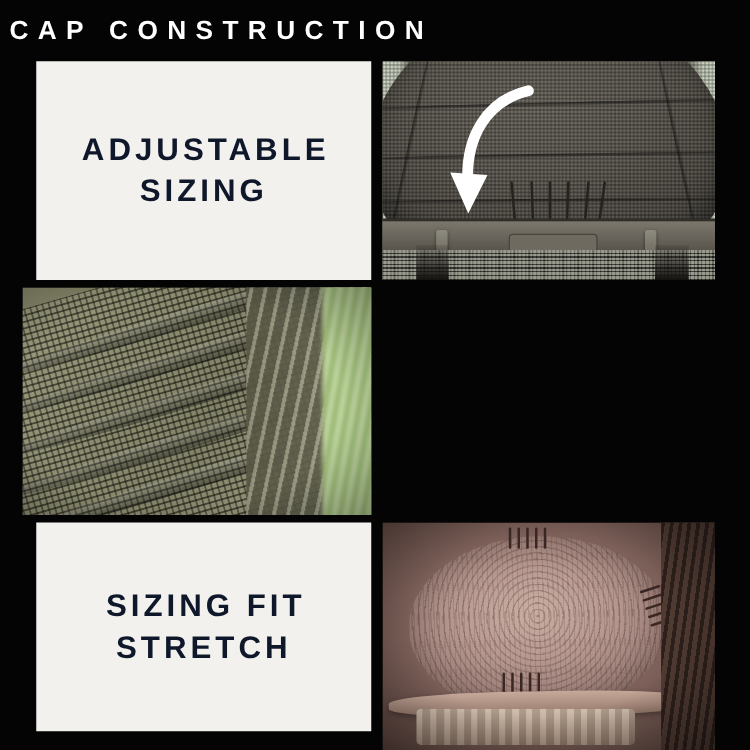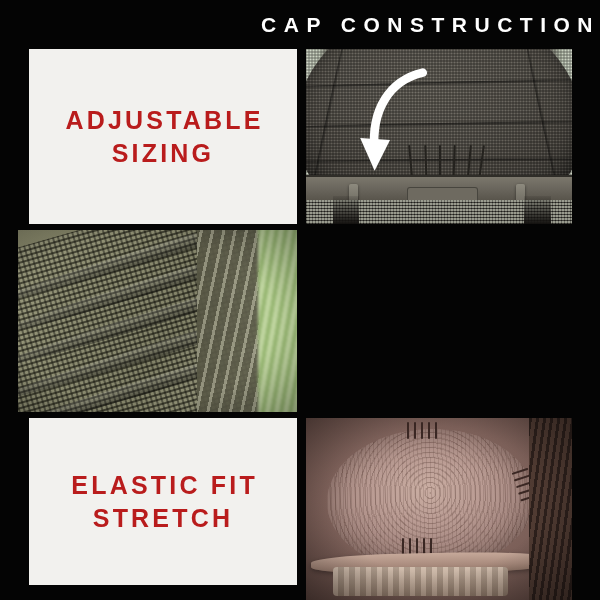--- a/index.html
+++ b/index.html
@@ -22,21 +22,21 @@
 
   
   .title-bar {
     position: absolute;
     left: 0;
     top: 0;
     width: 600px;
     height: 49px;
     display: flex;
     align-items: center;
-    justify-content: flex-end;
+    justify-content: flex-start;
   }
   .title-text {
     color: #ffffff;
     font-family: "Liberation Sans", sans-serif;
     font-size: 21px;
     font-weight: bold;
     letter-spacing: 7.5px;
     text-indent: 7.5px;
     line-height: 1;
     white-space: nowrap;
@@ -47,21 +47,21 @@
     position: absolute;
     overflow: hidden;
   }
   .cell-text {
     background: #f2f1ee;
     display: flex;
     align-items: center;
     justify-content: center;
   }
   .cell-label {
-    color: #b91c1c;
+    color: #0f172a;
     font-family: "Liberation Sans", sans-serif;
     font-size: 25px;
     font-weight: bold;
     letter-spacing: 3.2px;
     text-indent: 3.2px;
     line-height: 1.32;
     text-align: center;
     white-space: pre-line;
   }
 
@@ -400,21 +400,21 @@
       <div class="wave w4"></div>
       <div class="wave w5"></div>
       <div class="ruche"></div>
       <div class="grass"></div>
       <div class="vig"></div>
     </div>
   </div>
 
 
   <div class="cell cell-text" id="cell-elastic-fit">
-    <div class="cell-label">ELASTIC FIT
+    <div class="cell-label">SIZING FIT
 STRETCH</div>
   </div>
 
   <div class="cell" id="cell-cap-interior-photo">
     <div class="photo ph-interior">
       <div class="cap-oval">
         <div class="lace"></div>
       </div>
       <div class="comb top">
           <i></i>

